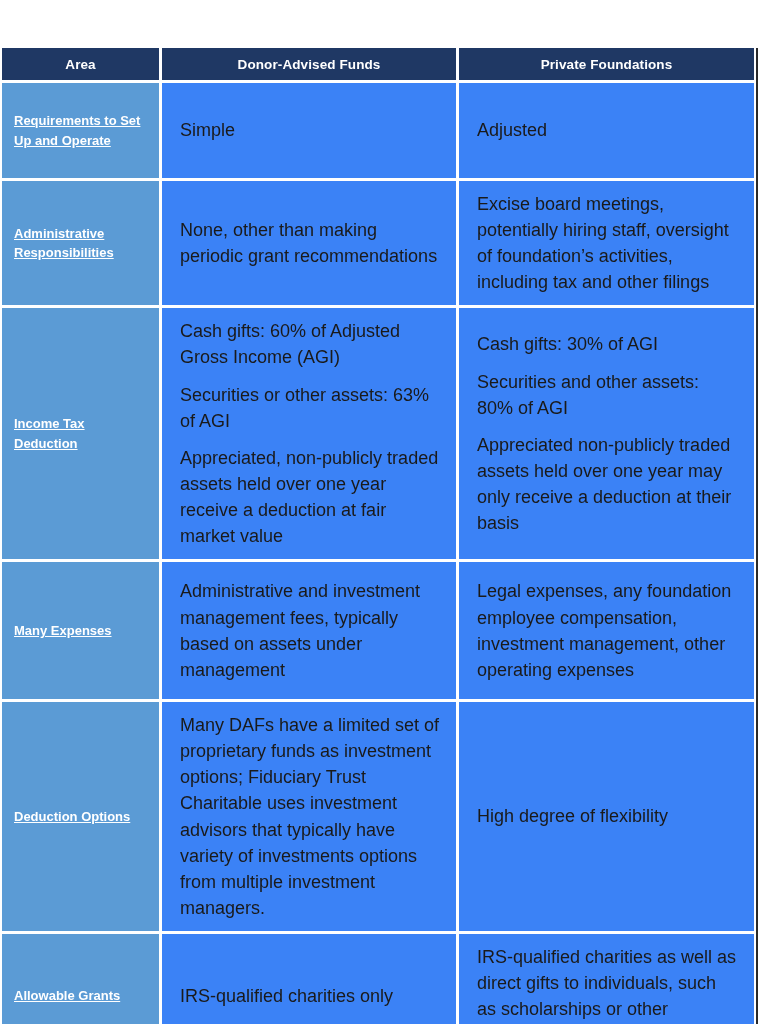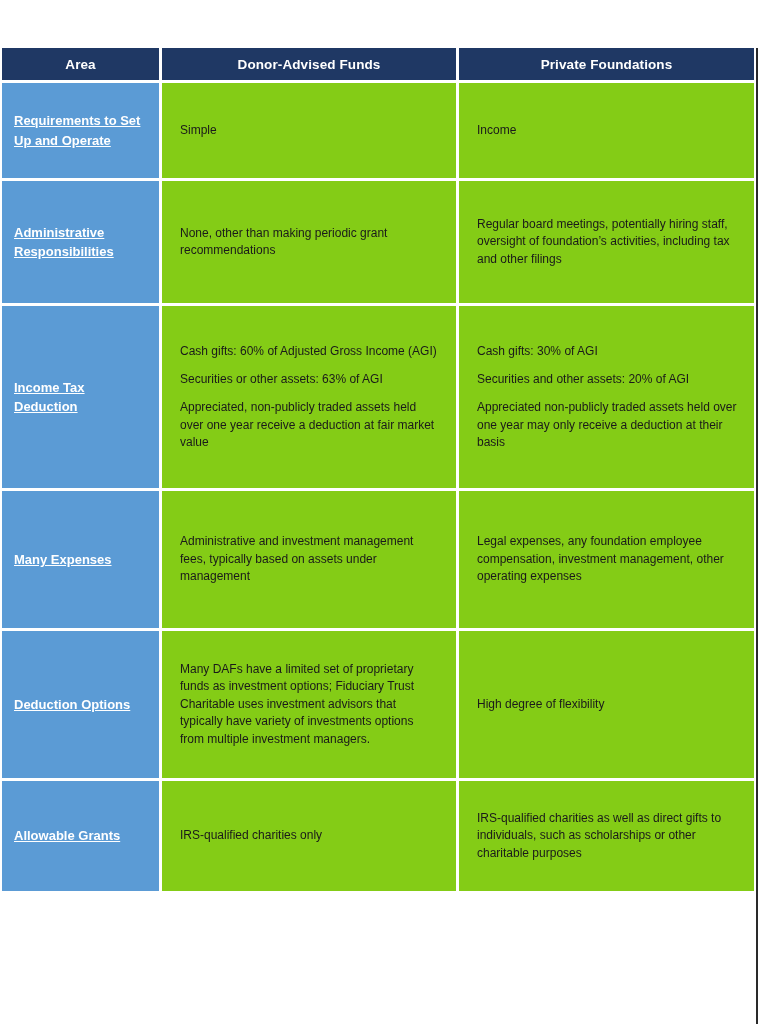--- a/index.html
+++ b/index.html
@@ -43,25 +43,25 @@
     height: 32px;
     padding: 0 6px;
     border-right: 3px solid #ffffff;
     border-bottom: 3px solid #ffffff;
     letter-spacing: .1px;
   }
   thead th:last-child { border-right: none; }
 
   tbody td {
     vertical-align: middle;
-    font-size: 12px;
+    font-size: 18px;
     line-height: 1.45;
     color: #1a1a1a;
     padding: 10px 16px 10px 18px;
-    background: #84cc16;
+    background: #3b82f6;
     border-right: 3px solid #ffffff;
     border-bottom: 3px solid #ffffff;
   }
   tbody td:last-child { border-right: none; }
 
   tbody td.area {
     background: #5b9bd5;
     color: #ffffff;
     font-weight: bold;
     font-size: 13px;
@@ -103,44 +103,44 @@
       </tr>
     </thead>
     <tbody>
 
       <tr class="r0">
         <td class="area">Requirements to Set Up and Operate</td>
         <td>
           <p>Simple</p>
         </td>
         <td>
-          <p>Income</p>
+          <p>Adjusted</p>
         </td>
       </tr>
 
       <tr class="r1">
         <td class="area">Administrative Responsibilities</td>
         <td>
           <p>None, other than making periodic grant recommendations</p>
         </td>
         <td>
-          <p>Regular board meetings, potentially hiring staff, oversight of foundation’s activities, including tax and other filings</p>
+          <p>Excise board meetings, potentially hiring staff, oversight of foundation’s activities, including tax and other filings</p>
         </td>
       </tr>
 
       <tr class="r2">
         <td class="area">Income Tax Deduction</td>
         <td>
           <p>Cash gifts: 60% of Adjusted Gross Income (AGI)</p>
           <p>Securities or other assets: 63% of AGI</p>
           <p>Appreciated, non-publicly traded assets held over one year receive a deduction at fair market value</p>
         </td>
         <td>
           <p>Cash gifts: 30% of AGI</p>
-          <p>Securities and other assets: 20% of AGI</p>
+          <p>Securities and other assets: 80% of AGI</p>
           <p>Appreciated non-publicly traded assets held over one year may only receive a deduction at their basis</p>
         </td>
       </tr>
 
 
       <tr class="r4">
         <td class="area">Many Expenses</td>
         <td>
           <p>Administrative and investment management fees, typically based on assets under management</p>
         </td>

